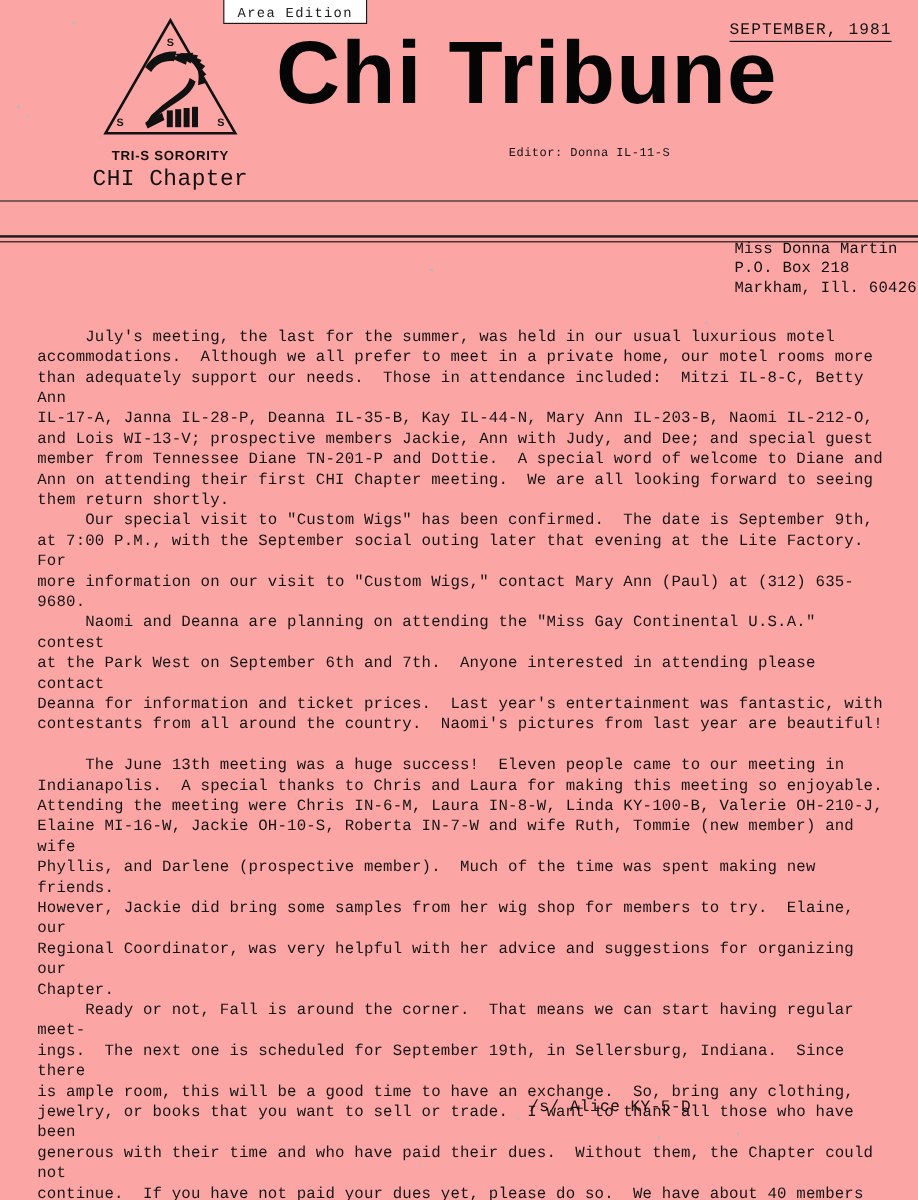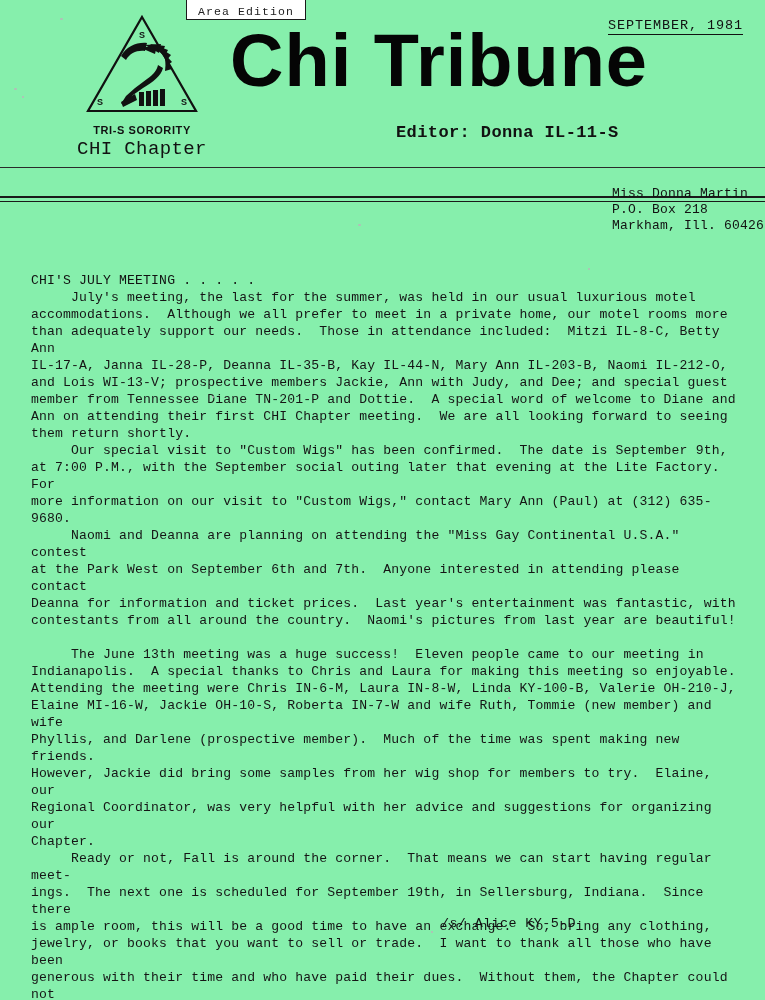--- a/index.html
+++ b/index.html
@@ -9,21 +9,21 @@
     background: #ffffff;
   }
   body {
     font-family: "Liberation Mono", "DejaVu Sans Mono", monospace;
     color: #111;
   }
   #page {
     position: relative;
     width: 765px;
     height: 1000px;
-    background: #86efac;
+    background: #fca5a5;
     overflow: hidden;
   }
 
   
   .masthead {
     position: relative;
     height: 168px;
   }
 
   .edition-box {
@@ -89,26 +89,25 @@
     top: 18px;
     font-size: 13.5px;
     letter-spacing: .9px;
     border-bottom: 1.6px solid #111;
     padding-bottom: 1px;
     color: #111;
   }
 
   .editor-line {
     position: absolute;
-    left: 396px;
+    left: 424px;
     top: 123px;
-    font-size: 17px;
+    font-size: 10px;
     letter-spacing: .4px;
     color: #111;
-    font-weight: bold;
   }
 
   
   .rule-thin {
     position: absolute;
     left: 0;
     width: 765px;
     height: 0;
     border-top: 1px solid #2a2a2a;
   }
@@ -129,21 +128,21 @@
     font-size: 13.5px;
     letter-spacing: .3px;
     white-space: pre;
     color: #111;
   }
 
   
   .address {
     position: absolute;
     left: 612px;
-    top: 186px;
+    top: 200px;
     font-size: 13px;
     line-height: 16px;
     letter-spacing: .2px;
     color: #111;
     white-space: pre;
   }
 
   
   .body-copy {
     position: absolute;
@@ -245,21 +244,20 @@
 
   <div class="rule-double" style="top:196px;"></div>
 
   <div class="address">Miss Donna Martin
 P.O. Box 218
 Markham, Ill. 60426</div>
 
   <div class="body-copy">
 
     <div class="article">
-      <div class="headline">CHI'S JULY MEETING . . . . .</div>
       <p class="para">     July's meeting, the last for the summer, was held in our usual luxurious motel
 accommodations.  Although we all prefer to meet in a private home, our motel rooms more
 than adequately support our needs.  Those in attendance included:  Mitzi IL-8-C, Betty Ann
 IL-17-A, Janna IL-28-P, Deanna IL-35-B, Kay IL-44-N, Mary Ann IL-203-B, Naomi IL-212-O,
 and Lois WI-13-V; prospective members Jackie, Ann with Judy, and Dee; and special guest
 member from Tennessee Diane TN-201-P and Dottie.  A special word of welcome to Diane and
 Ann on attending their first CHI Chapter meeting.  We are all looking forward to seeing
 them return shortly.</p>
       <p class="para">     Our special visit to "Custom Wigs" has been confirmed.  The date is September 9th,
 at 7:00 P.M., with the September social outing later that evening at the Lite Factory.  For

